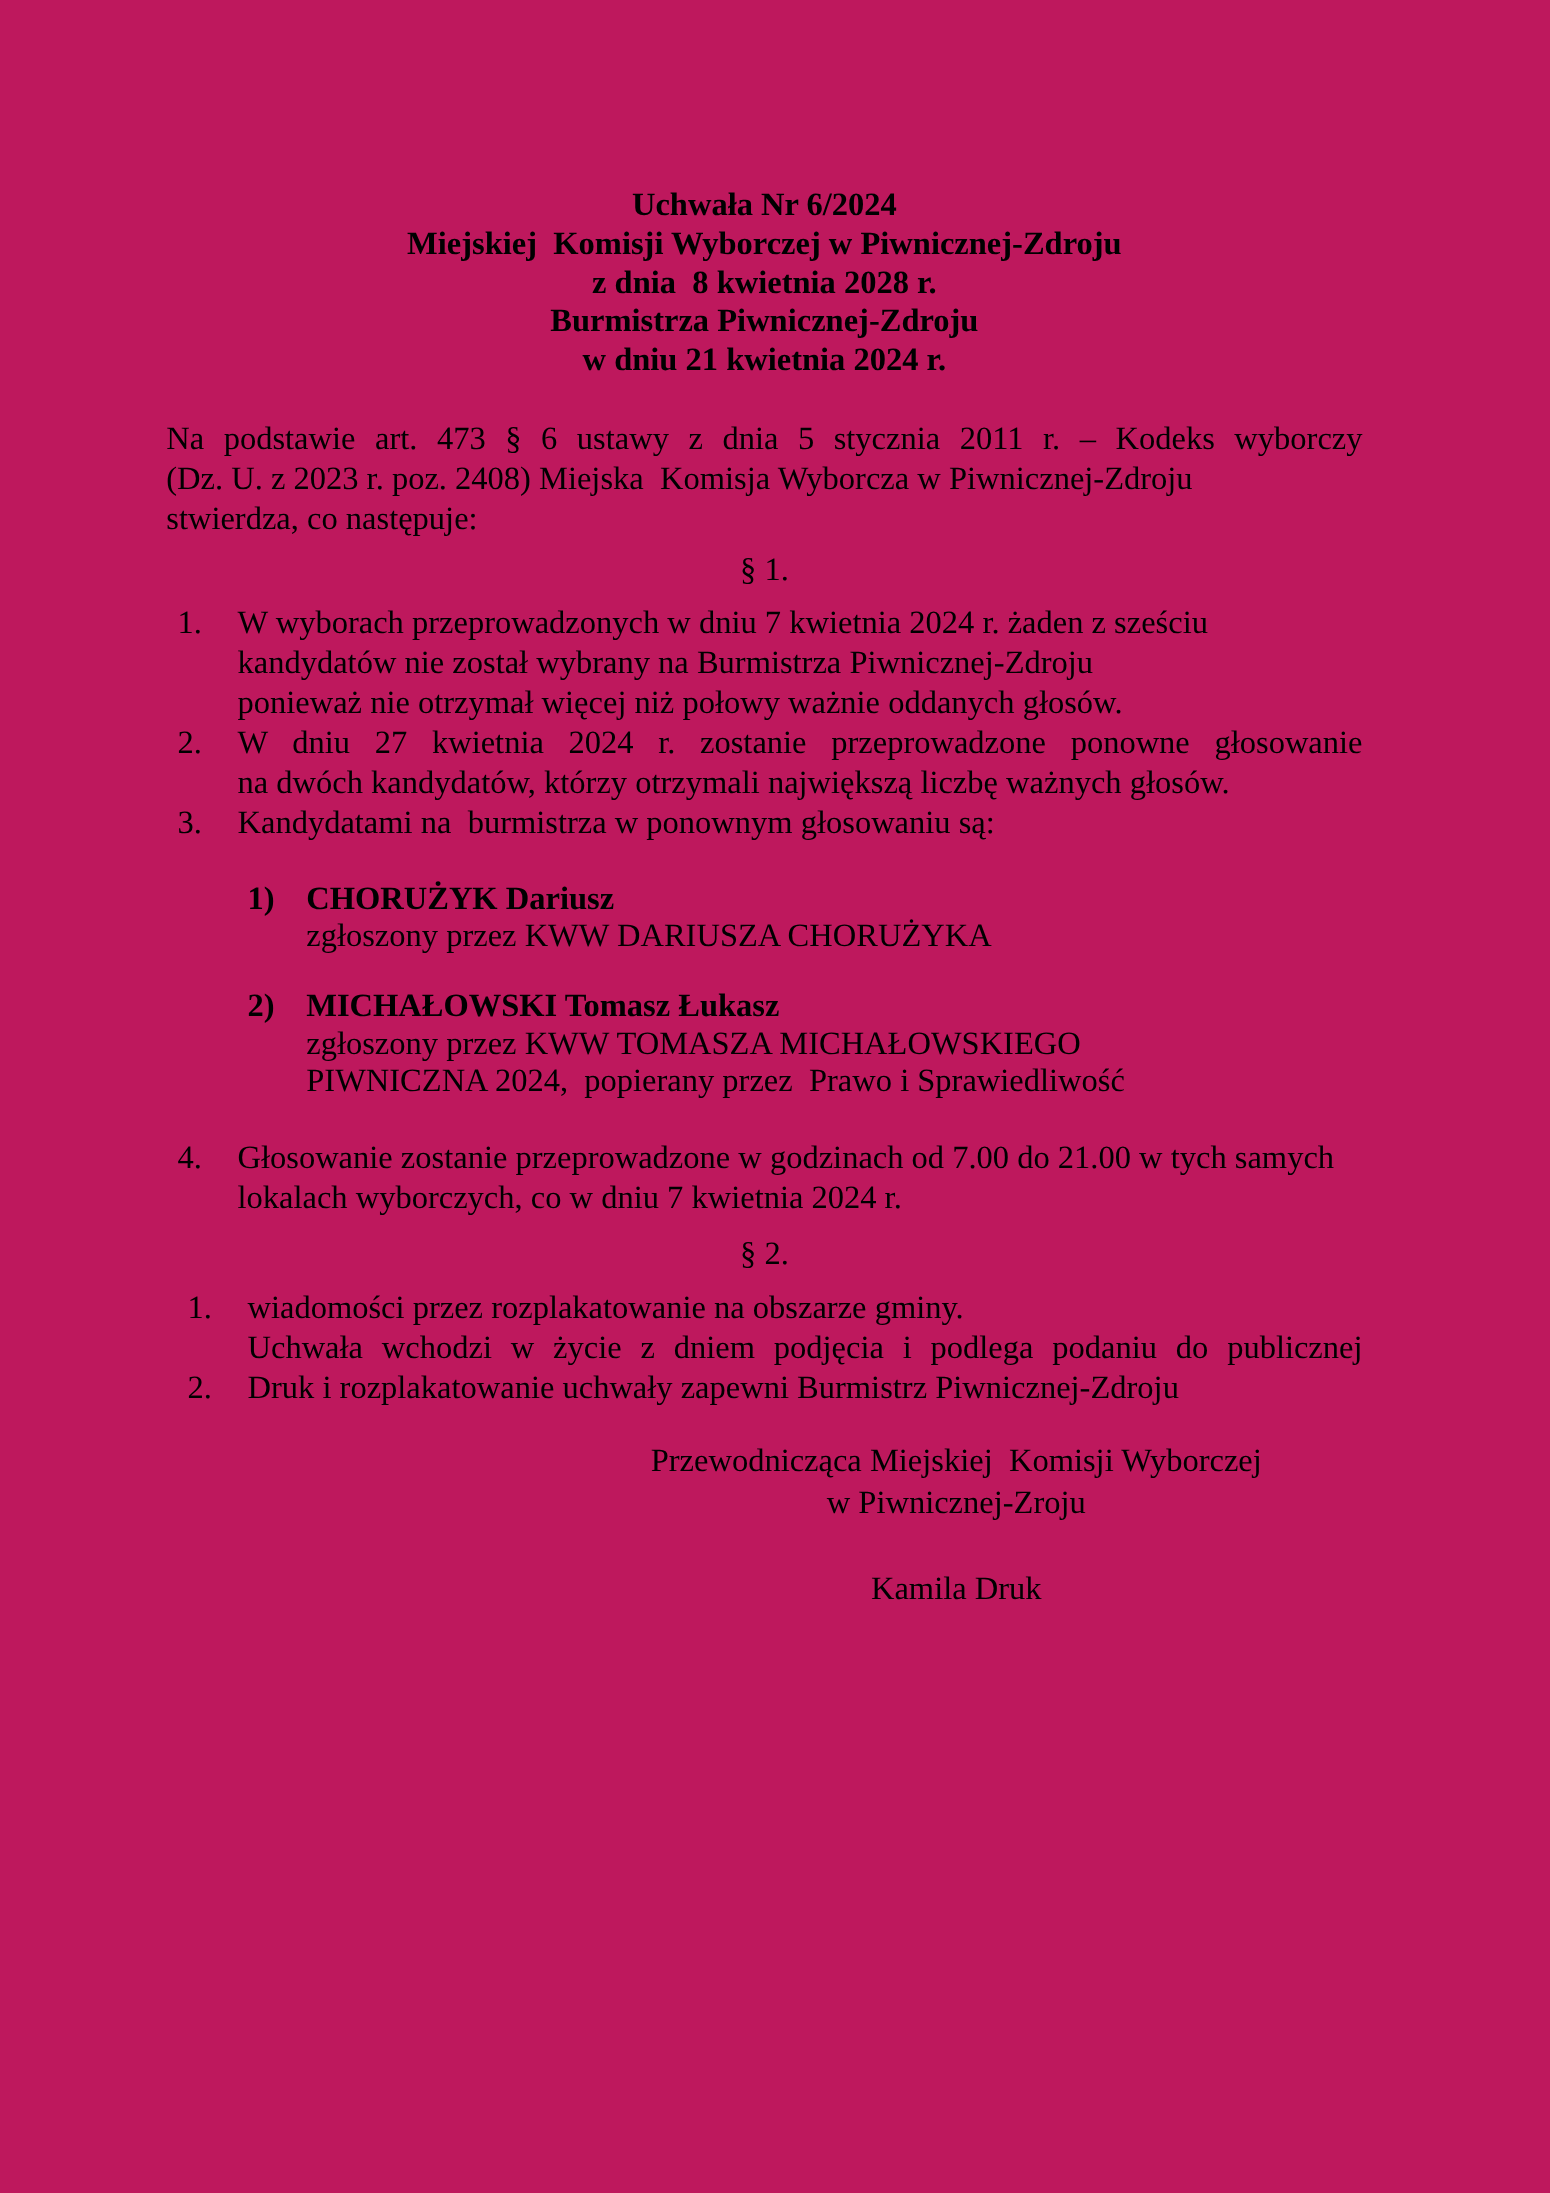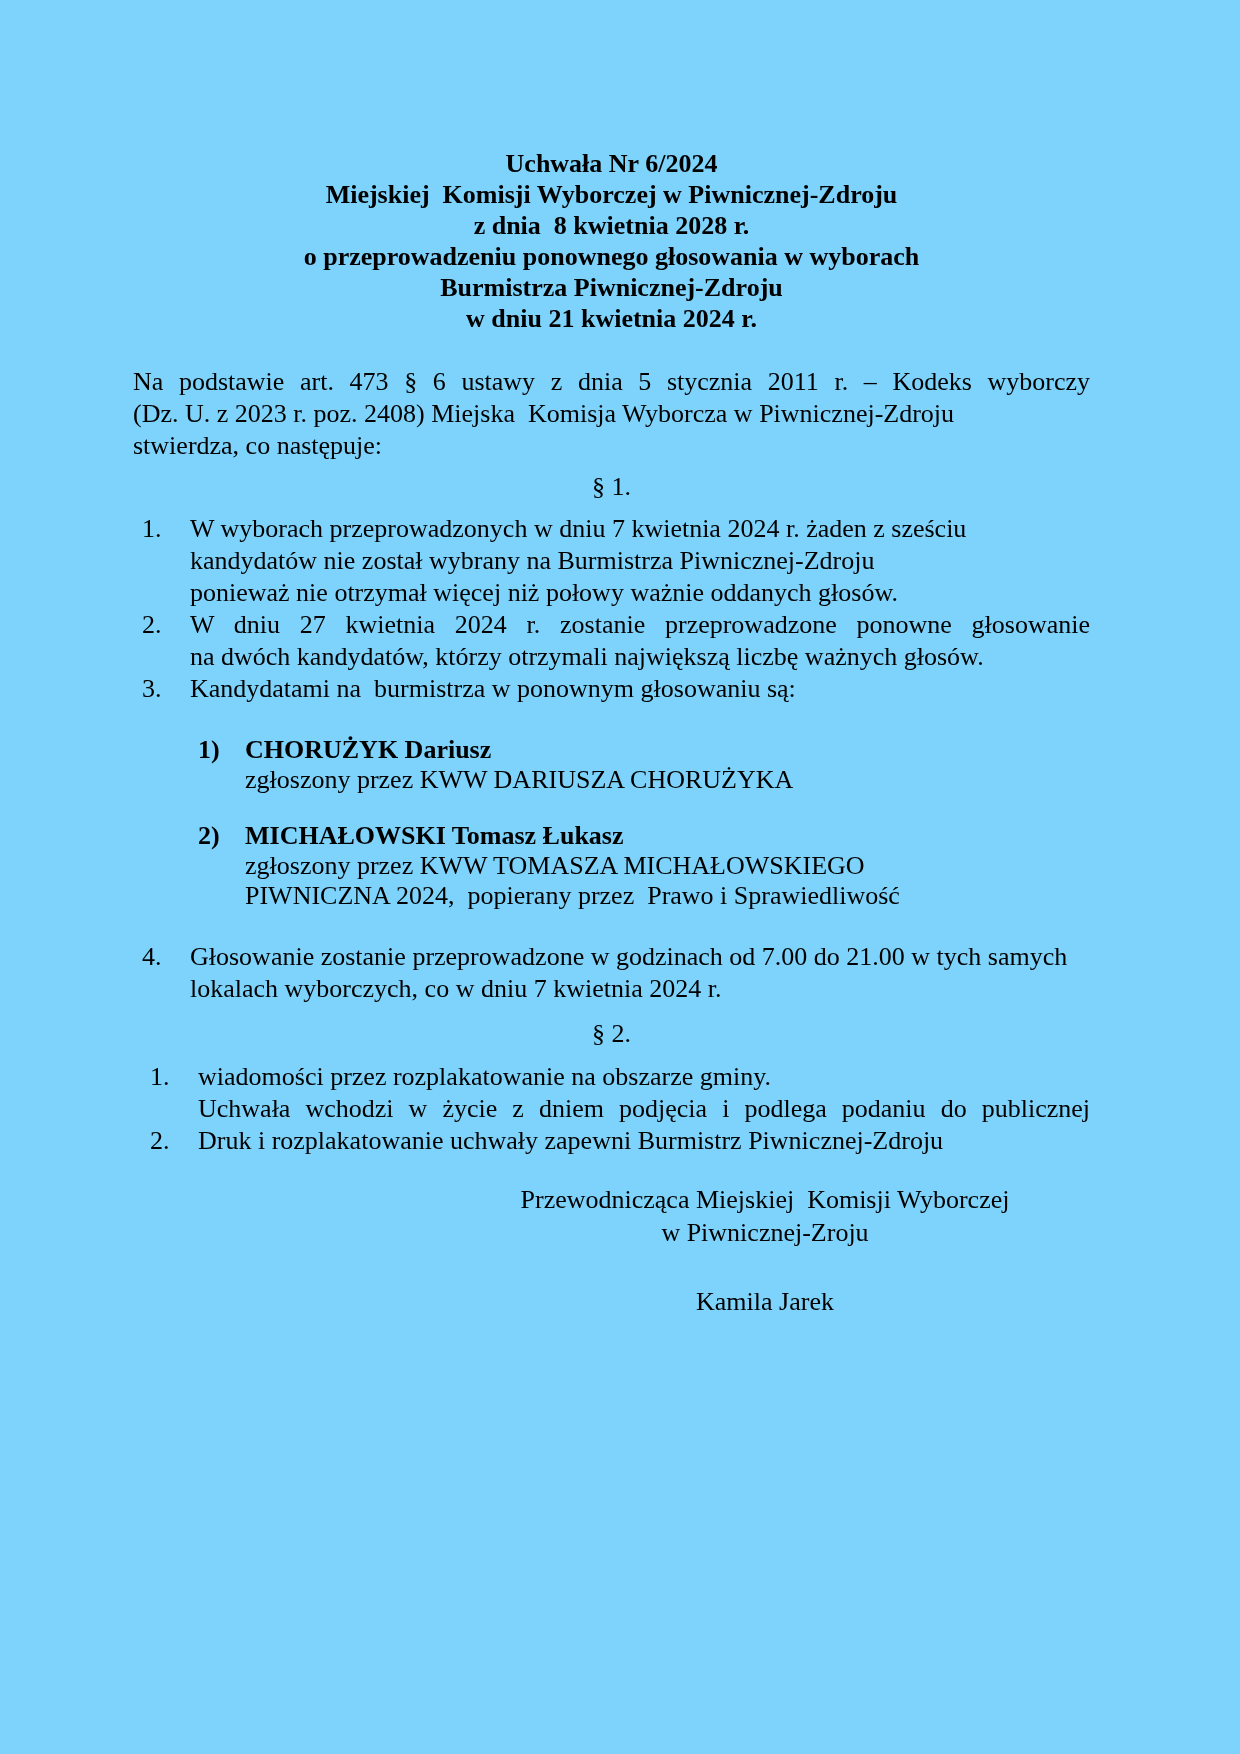--- a/index.html
+++ b/index.html
@@ -1,18 +1,18 @@
 <!DOCTYPE html>
 <html><head>
 <meta charset="utf-8">
 <style>
   html,body { margin:0; padding:0; background:#e8e8e8; }
   .page {
     width:1240px; height:1754px;
-    background:#7dd3fc; color:#000000;
+    background:#be185d; color:#000000;
     font-family:"Liberation Serif", serif;
     font-size:26px;
     box-sizing:border-box;
     padding:148px 150px 0 133px;
     margin:0 auto;
     overflow:hidden;
   }
   .line { white-space:pre; }
   .stretch { white-space:normal; text-align:justify; text-align-last:justify; }
   .title { text-align:center; font-weight:bold; line-height:31px; }
@@ -38,21 +38,20 @@
 </style>
 </head>
 <body>
 
 <div class="page">
 
   <div class="title">
     <div class="line">Uchwała Nr 6/2024</div>
     <div class="line">Miejskiej  Komisji Wyborczej w Piwnicznej-Zdroju</div>
     <div class="line">z dnia  8 kwietnia 2028 r.</div>
-    <div class="line">o przeprowadzeniu ponownego głosowania w wyborach</div>
     <div class="line">Burmistrza Piwnicznej-Zdroju</div>
     <div class="line">w dniu 21 kwietnia 2024 r.</div>
   </div>
 
   <div class="preamble">
     <div class="line stretch">Na podstawie art. 473 § 6 ustawy z dnia 5 stycznia 2011 r. – Kodeks wyborczy</div>
     <div class="line">(Dz. U. z 2023 r. poz. 2408) Miejska  Komisja Wyborcza w Piwnicznej-Zdroju</div>
     <div class="line">stwierdza, co następuje:</div>
   </div>
 
@@ -107,16 +106,16 @@
     </div>
     <div class="li li2">
       <span class="num">2.</span>
       <div class="line">Druk i rozplakatowanie uchwały zapewni Burmistrz Piwnicznej-Zdroju</div>
     </div>
   </div>
 
   <div class="signature">
     <div class="line">Przewodnicząca Miejskiej  Komisji Wyborczej</div>
     <div class="line">w Piwnicznej-Zroju</div>
-    <div class="line sig-name">Kamila Jarek</div>
+    <div class="line sig-name">Kamila Druk</div>
   </div>
 
 </div>
 
 </body></html>

